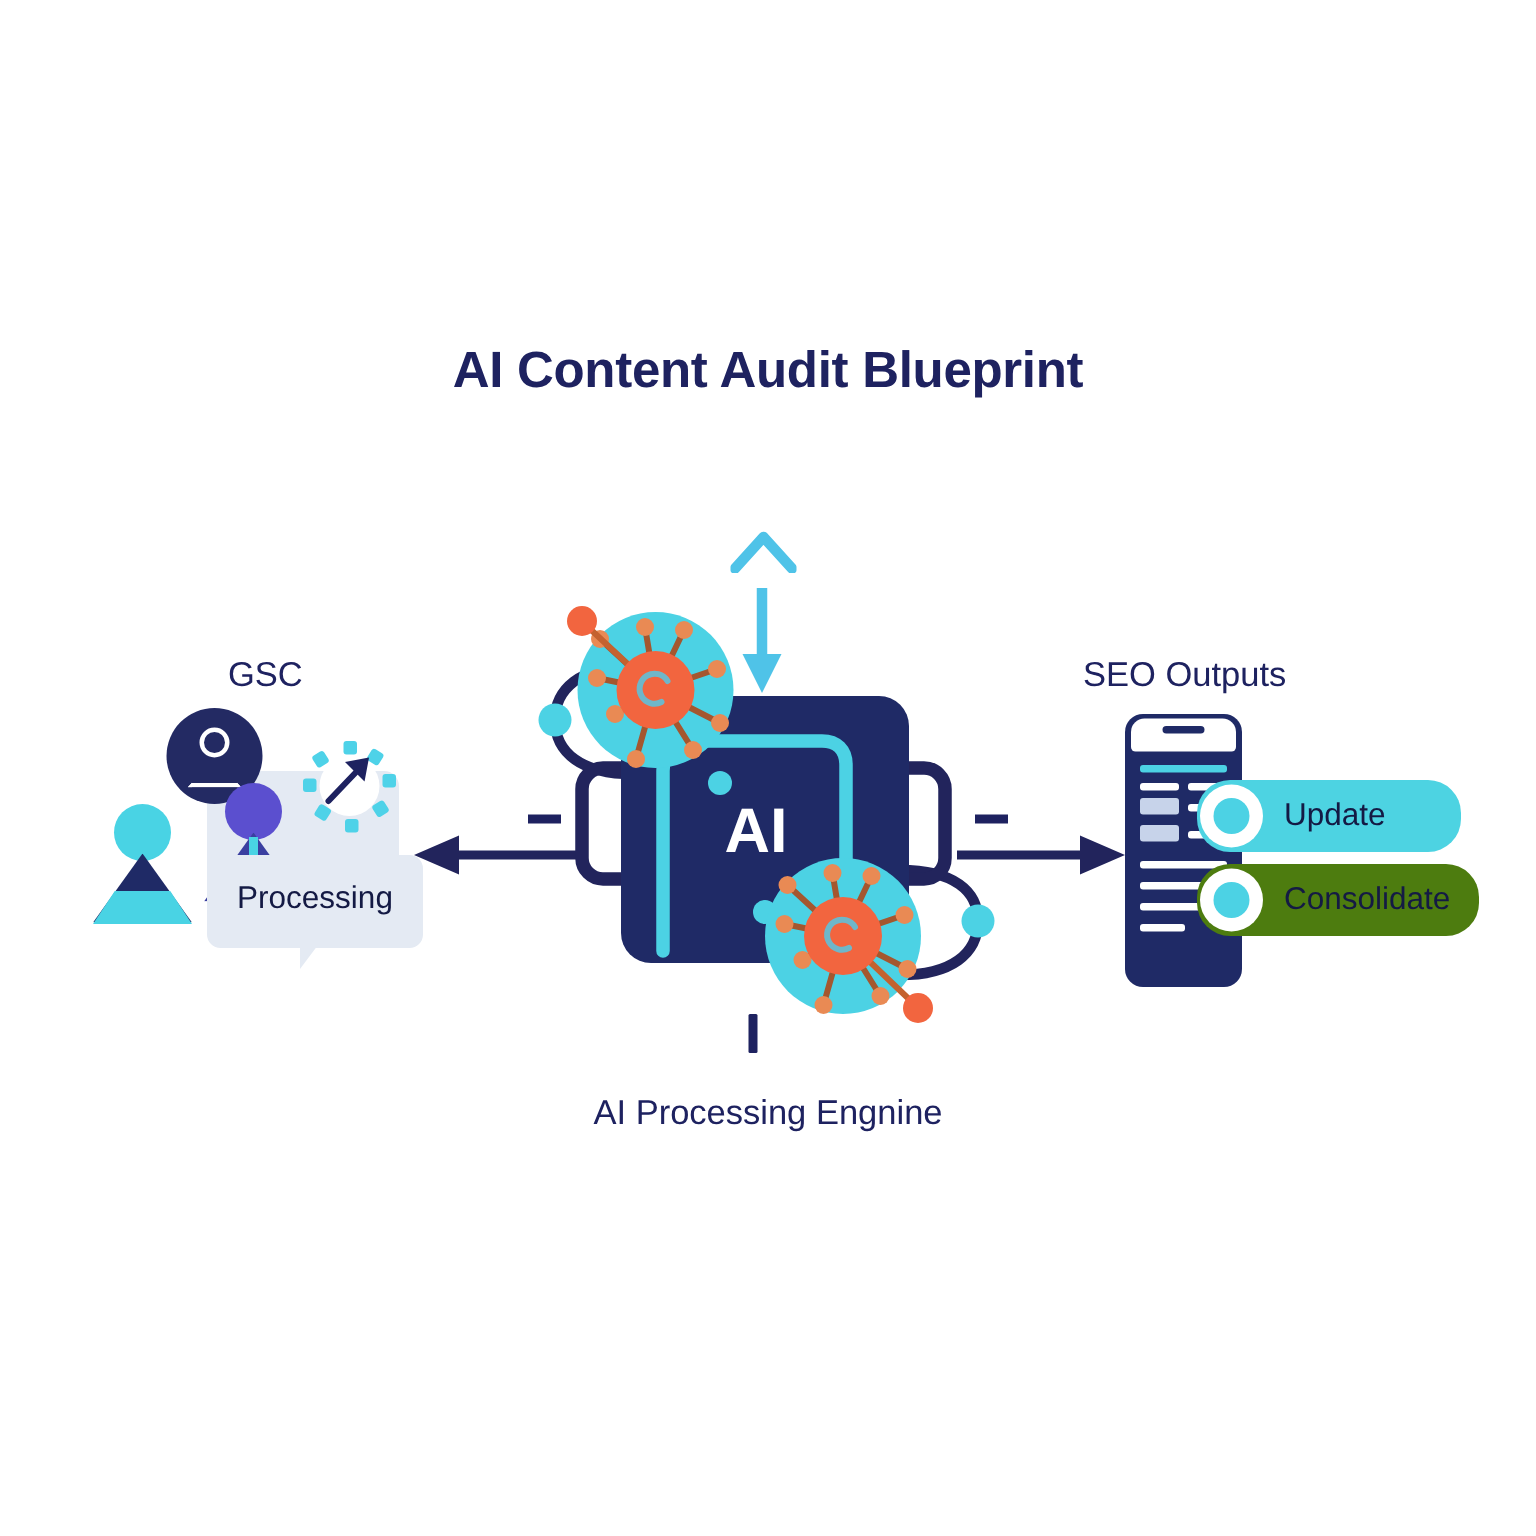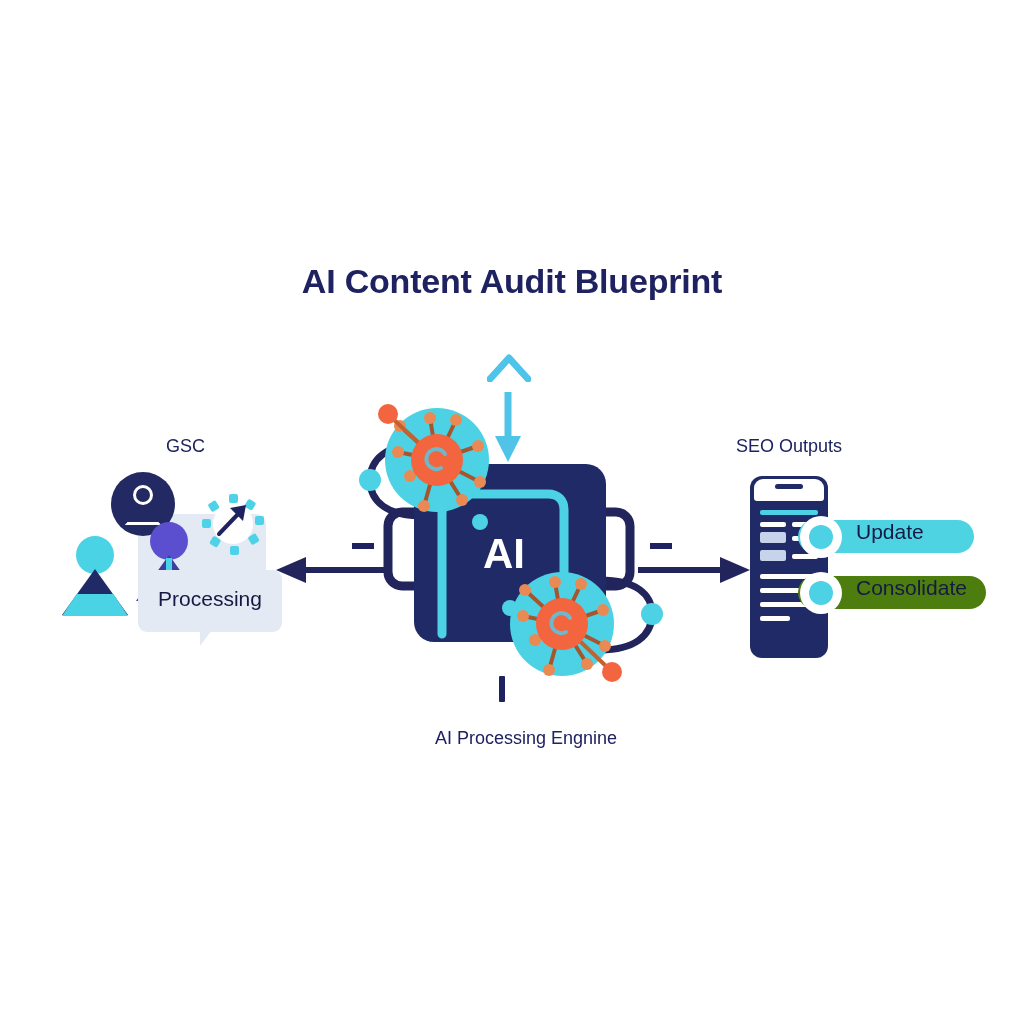--- a/index.html
+++ b/index.html
@@ -25,32 +25,30 @@
     position: absolute;
     left: 0;
     top: 224px;
     width: 1024px;
     text-align: center;
     color: #1e2260;
     font-weight: 700;
     font-size: 34px;
     line-height: 46px;
     letter-spacing: -0.2px;
-    margin-top: 34px;
   }
   .title-line { display: block; }
 
   
   .caption {
     position: absolute;
     color: #1e2260;
-    font-size: 18px;
+    font-size: 23px;
     font-weight: 400;
     white-space: nowrap;
-    margin-left: 14px;
   }
   .caption-gsc { left: 152px; top: 436px; }
   .caption-seo { left: 722px; top: 436px; text-align: center; }
   .caption-engine {
     left: 0; top: 728px; width: 1024px;
     text-align: center;
   }
 
   
   .left-cluster {
@@ -258,23 +256,24 @@
   }
   .ph-block {
     position: absolute;
     height: 11px;
     border-radius: 2px;
     background: #c7d3ea;
   }
 
   .pill {
     position: absolute;
-    height: 33px;
+    height: 48px;
     border-radius: 22px;
     display: flex;
+    align-items: center;
     box-sizing: border-box;
   }
   .pill-update {
     left: 56px;
     top: 44px;
     width: 176px;
     background: #4dd3e2;
   }
   .pill-consolidate {
     left: 56px;

